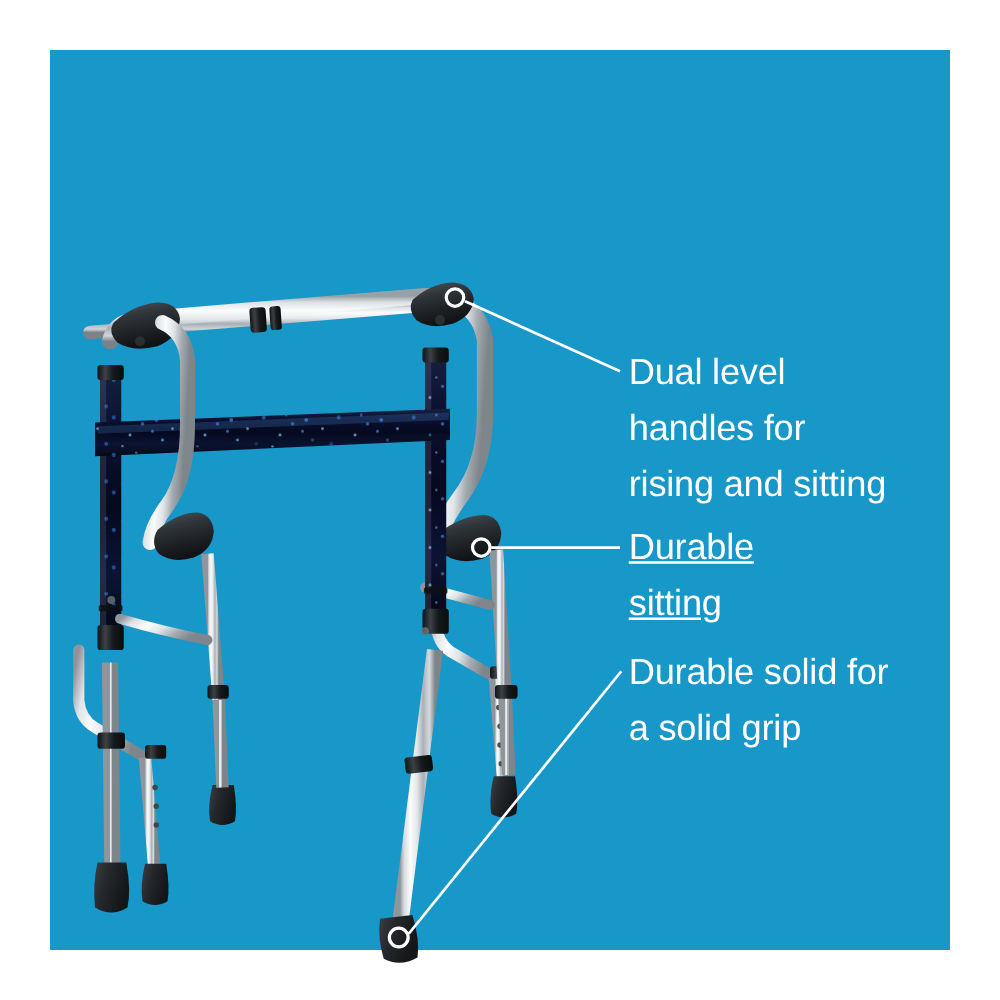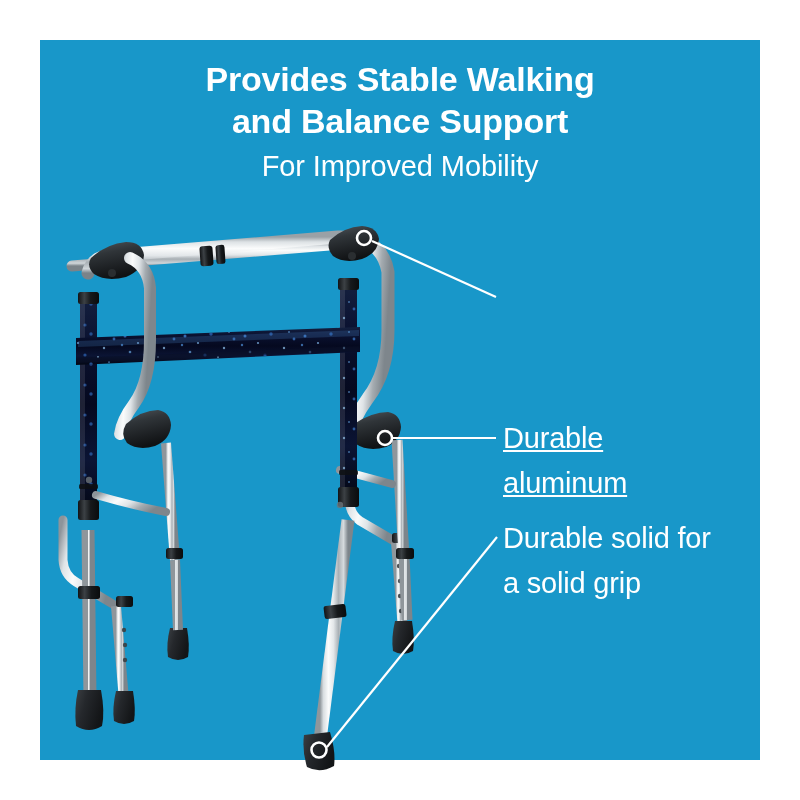--- a/index.html
+++ b/index.html
@@ -274,30 +274,30 @@
       <path d="M 393,438 L 496,438"></path>
       <path d="M 327,747 L 497,537"></path>
     </g>
     <g fill="none" stroke="#ffffff" stroke-width="2.6">
       <circle cx="364" cy="238" r="7"></circle>
       <circle cx="385" cy="438" r="7"></circle>
       <circle cx="319" cy="750" r="7.5"></circle>
     </g>
   </svg>
 
-  <div id="headline-block">
-    <div id="title-line-1">Provides Stable Walking</div>
-    <div id="title-line-2">and Balance Support</div>
-    <div id="subtitle">For Improved Mobility</div>
+
+  <div class="callout" id="callout-1">
+    <div>Dual level</div>
+    <div>handles for</div>
+    <div>rising and sitting</div>
   </div>
-
 
   <div class="callout" id="callout-2">
     <div>Durable</div>
-    <div>aluminum</div>
+    <div>sitting</div>
   </div>
 
   <div class="callout" id="callout-3">
     <div>Durable solid for</div>
     <div>a solid grip</div>
   </div>
 
 </div>
 
 </body></html>

